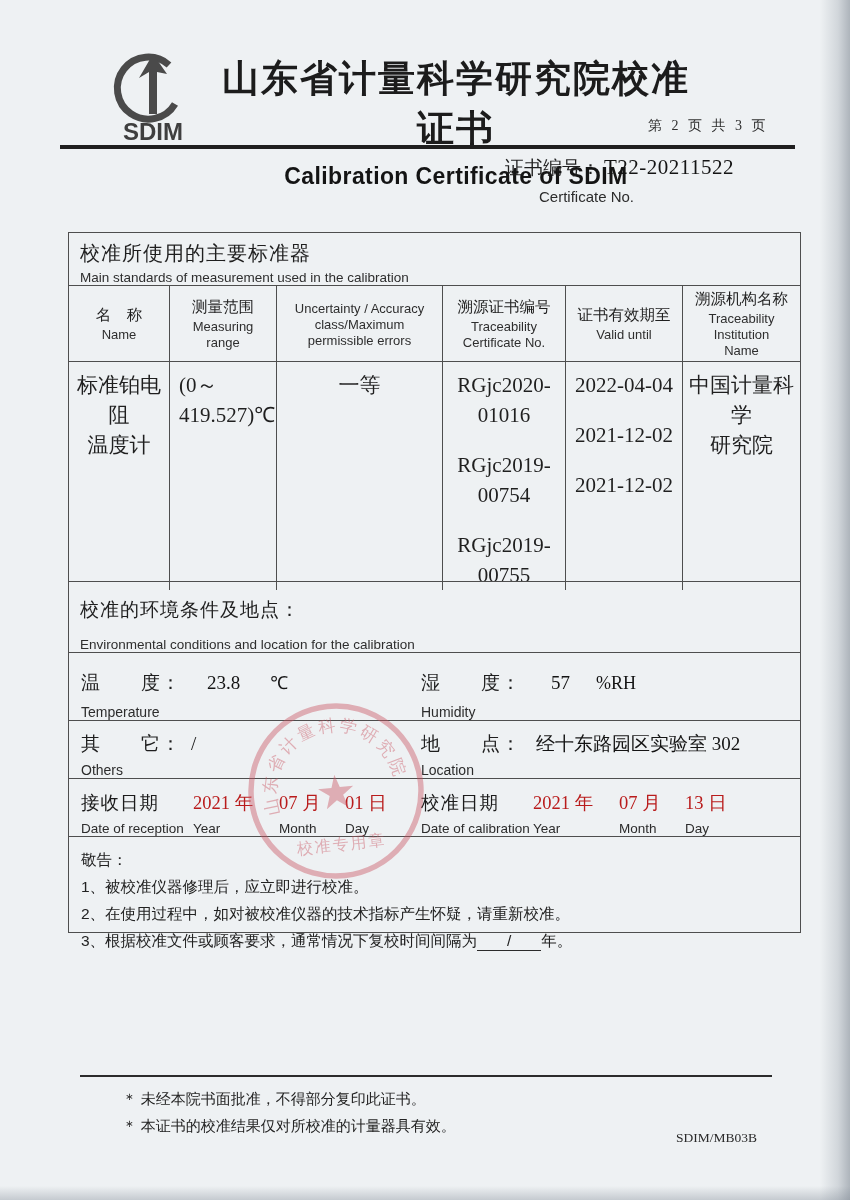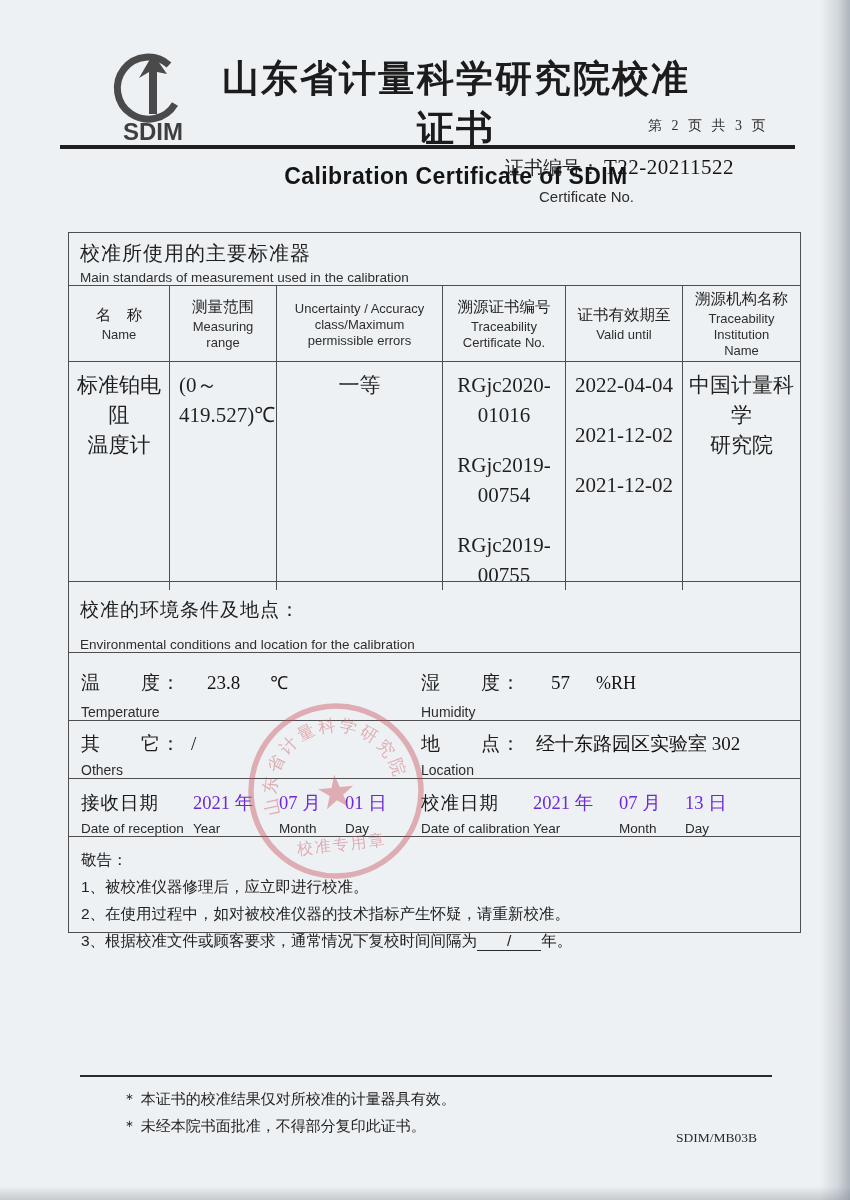--- a/index.html
+++ b/index.html
@@ -70,21 +70,21 @@
   .env-value { font-family:"Liberation Serif", serif; font-size:19px; margin-left:26px; color:#141414; }
   .env-unit  { font-family:"Liberation Serif", serif; font-size:18px; margin-left:30px; color:#141414; }
   .env-en { margin-top:8px; font-size:14px; color:#2c2c2c; }
   .row-temp .pane-l, .row-temp .pane-r { padding-top:17px; }
   .row-oth .pane-l, .row-oth .pane-r { padding-top:10px; }
   .row-oth .env-value { margin-left:10px; }
   .row-oth .env-en { margin-top:5px; }
 
   .dates-grid { display:grid; grid-template-columns:112px 86px 66px 72px; padding-top:11px; }
   .date-zh { font-size:18.5px; color:#1b1b1b; letter-spacing:1px; }
-  .date-val { font-family:"Liberation Serif", serif; font-size:18.5px; color:#6d28d9; }
+  .date-val { font-family:"Liberation Serif", serif; font-size:18.5px; color:#b91c1c; }
   .date-en { margin-top:6px; font-size:13.5px; color:#2c2c2c; }
   .dg-c { white-space:nowrap; }
 
   .sec-notice { flex:1; padding:9px 0 0 12px; font-size:15.5px; line-height:27px; color:#222; }
   .notice-blank { display:inline-block; width:64px; text-align:center;
     border-bottom:1px solid #2b2b2b; line-height:18px; }
 
   
   .rule-footer { left:80px; top:1075px; width:692px; height:2px; background:#2b2b2b; }
   .footnotes { left:122px; top:1086px; font-family:"Liberation Serif", serif;
@@ -274,20 +274,20 @@
       <text font-size="17" letter-spacing="3" stroke="none">
         <textPath href="#stamp-arc" startOffset="4">山东省计量科学研究院</textPath>
       </text>
       <text x="93" y="110" text-anchor="middle" font-size="46" stroke="none">★</text>
       <text x="93" y="152" text-anchor="middle" font-size="16" letter-spacing="2" stroke="none">校准专用章</text>
     </g>
   </svg>
 
   <div class="abs rule-footer"></div>
   <div class="abs footnotes">
+    <div>＊ 未经本院书面批准，不得部分复印此证书。</div>
     <div>＊ 本证书的校准结果仅对所校准的计量器具有效。</div>
-    <div>＊ 未经本院书面批准，不得部分复印此证书。</div>
   </div>
   <div class="abs formcode">SDIM/MB03B</div>
 
   <div class="abs edge-right"></div>
   <div class="abs edge-bottom"></div>
 </div>
 
 </body></html>

